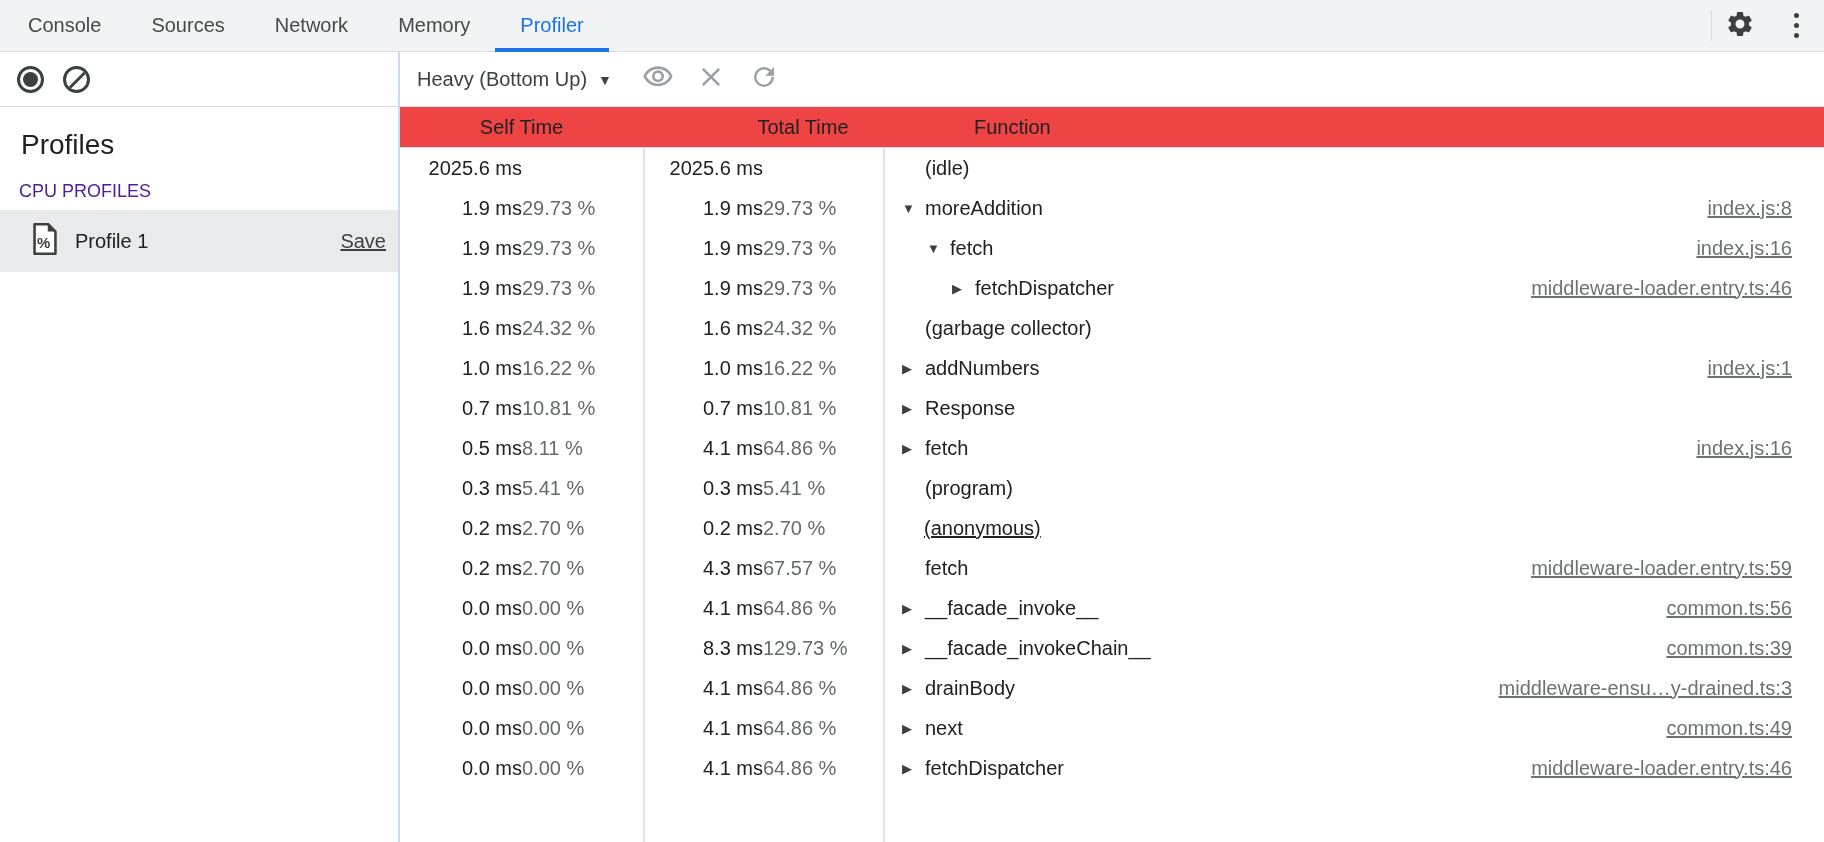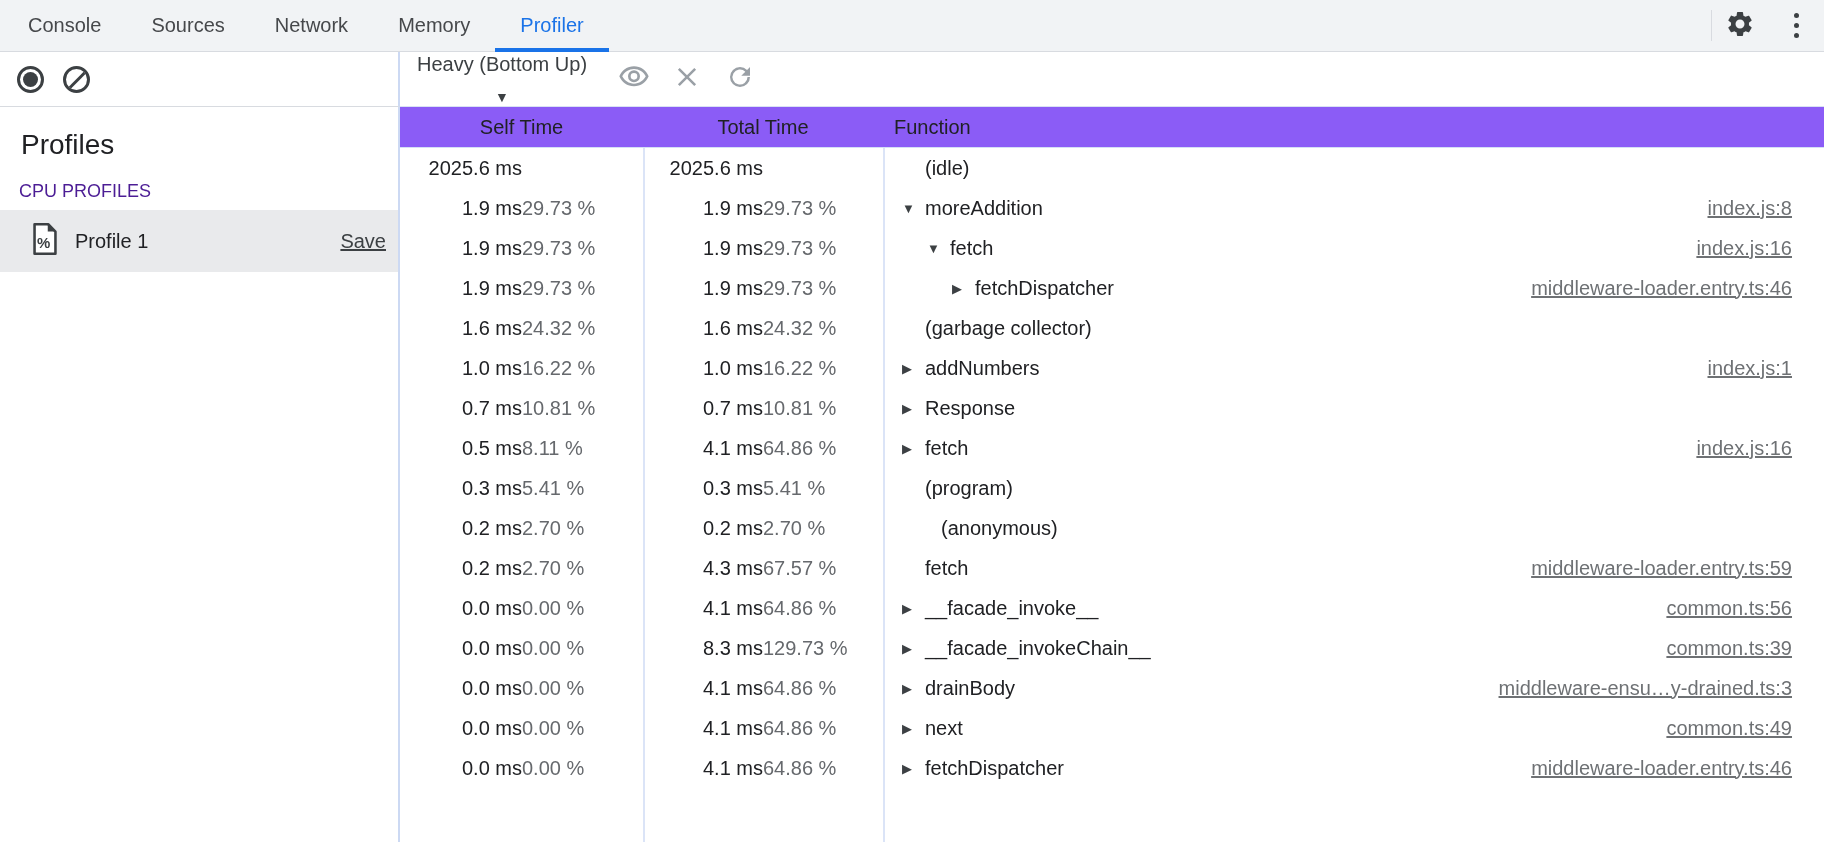--- a/index.html
+++ b/index.html
@@ -32,39 +32,39 @@
   }
   .icon-record { width:27px; height:27px; border:3px solid #3c4043; border-radius:50%; position:relative; }
   .icon-record::after { content:""; position:absolute; inset:3px; background:#3c4043; border-radius:50%; }
   .icon-clear { width:27px; height:27px; border:3px solid #3c4043; border-radius:50%; position:relative; overflow:hidden; }
   .icon-clear::after { content:""; position:absolute; left:9px; top:-4px; width:3px; height:32px; background:#3c4043; transform:rotate(45deg); }
 
   .toolbar-right {
     border-bottom:1px solid #d9e2f3; background:#fff;
     display:flex; align-items:center; padding-left:17px;
   }
-  .view-select { font-size:20px; color:#3c4043; display:flex; align-items:center; gap:11px; margin-right:20px; cursor:default;flex-direction:column; }
+  .view-select { font-size:20px; color:#3c4043; display:flex; align-items:center; gap:11px; margin-right:20px; cursor:default; }
   .dd-arrow { font-size:14px; color:#3c4043; margin-top:2px; }
   .tb-iconbtn { width:53px; height:44px; display:flex; align-items:center; justify-content:center; }
 
   
   .sidebar { border-right:2px solid #ccd9f3; background:#fff; padding-top:18px; }
   .sidebar-heading { font-size:28px; height:40px; display:flex; align-items:center; padding-left:21px; color:#202124; }
   .sidebar-section { font-size:18px; height:38px; display:flex; align-items:center; padding-left:19px; color:#4c1d95; margin-top:7px; }
   .profile-item { height:62px; background:#e9eaec; display:flex; align-items:center; padding:0 12px 0 32px; gap:17px; }
   .profile-name { font-size:20px; flex:1; color:#202124; }
   .save-link { font-size:20px; color:#3c4043; text-decoration:underline; cursor:pointer; }
 
   
   .main { position:relative; background:#fff; overflow:hidden; }
   .col-sep { position:absolute; top:0; bottom:0; width:2px; background:#dbe4f7; z-index:0; }
   .col-sep.s1 { left:243px; } .col-sep.s2 { left:483px; }
   .table-header {
-    position:relative; z-index:1; height:41px; background:#8b5cf6; border-bottom:1px solid #d4dff5;
-    display:grid; grid-template-columns:243px 240px 1fr; align-items:center; font-size:20px; color:#202124;
+    position:relative; z-index:1; height:41px; background:#ef4444; border-bottom:1px solid #d4dff5;
+    display:grid; grid-template-columns:243px 240px 1fr; align-items:center; font-size:20px; color:#202124;gap:40px;
   }
   .th-center { text-align:center; }
   .th-fn { padding-left:11px; }
   .rows { position:relative; z-index:1; }
   .row { height:40px; display:grid; grid-template-columns:243px 240px 1fr; align-items:center; font-size:20px; }
   .cell-num { display:flex; align-items:center; }
   .num-ms  { min-width:122px; text-align:right; white-space:nowrap; color:#202124; }
   .num-ms.c2 { min-width:120px; }
   .num-pct { flex:1; text-align:left; padding-right:11px; color:#66696d; white-space:nowrap; }
   .cell-fn { display:flex; align-items:center; height:100%; padding-right:32px; }
@@ -321,21 +321,21 @@
 
   <div class="row">
     <div class="cell-num">
       <span class="num-ms">0.2 ms</span>
       <span class="num-pct">2.70 %</span>
     </div>
     <div class="cell-num">
       <span class="num-ms c2">0.2 ms</span>
       <span class="num-pct">2.70 %</span>
     </div>
-    <div class="cell-fn" style="padding-left: 35px;">
+    <div class="cell-fn" style="padding-left: 18px; text-decoration: underline;">
       <span class="tree-arrow"></span>
       <span class="fn-name">(anonymous)</span>
 
     </div>
   </div>
 
   <div class="row">
     <div class="cell-num">
       <span class="num-ms">0.2 ms</span>
       <span class="num-pct">2.70 %</span>

